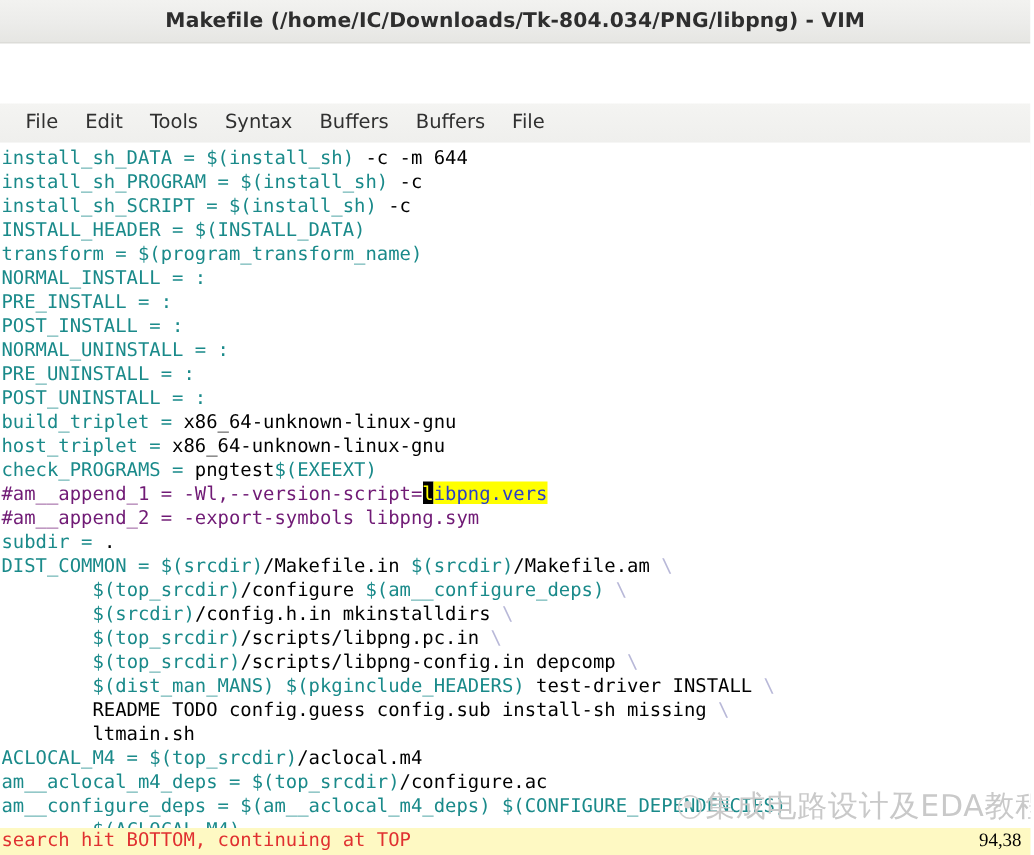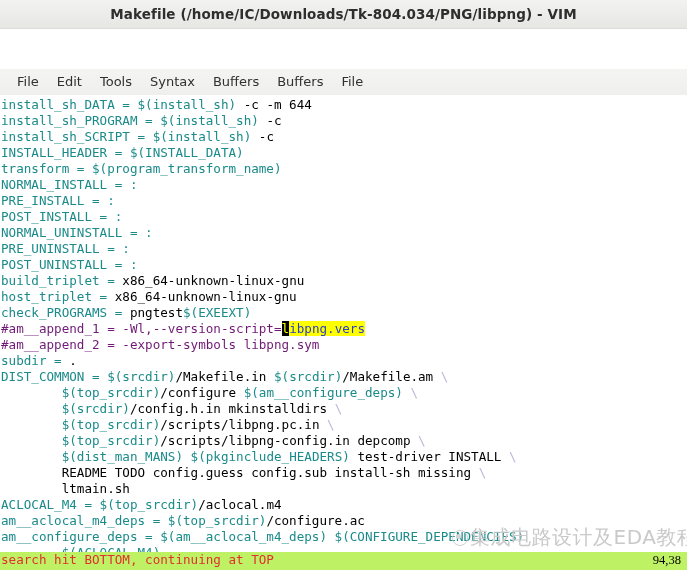--- a/index.html
+++ b/index.html
@@ -117,21 +117,21 @@
     color: #ffff00;
   }
 
   
   .statusline {
     position: absolute;
     left: 0;
     bottom: 0;
     width: 689px;
     height: 18px;
-    background: #bef264;
+    background: #fef9c3;
   }
   .status-msg {
     position: absolute;
     left: 1px;
     top: 0px;
     font-family: "DejaVu Sans Mono", monospace;
     font-size: 12.6px;
     line-height: 16px;
     color: #e03030;
     white-space: pre;

